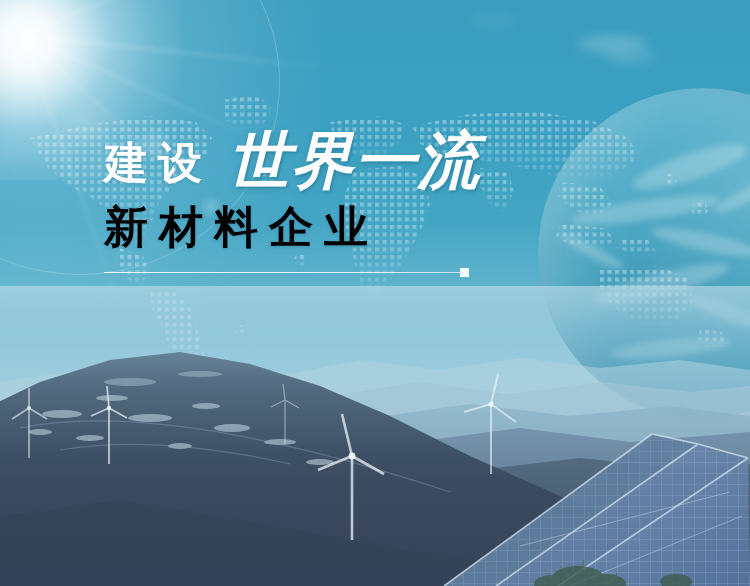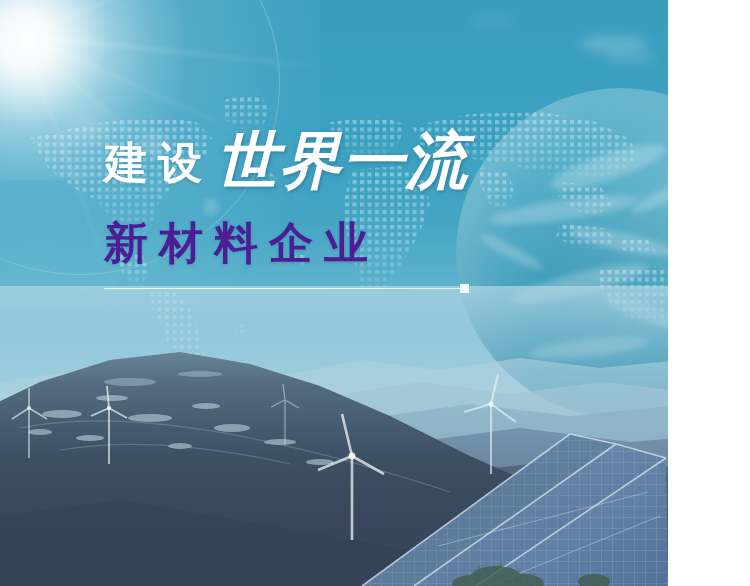--- a/index.html
+++ b/index.html
@@ -5,21 +5,21 @@
 <style>
   html, body {
     margin: 0;
     padding: 0;
     background: #ffffff;
   }
   * { box-sizing: border-box; }
 
   .banner {
     position: relative;
-    width: 668px;
+    width: 750px;
     height: 586px;
     overflow: hidden;
     font-family: "Liberation Sans", sans-serif;
     background: #3b9fc0;
   }
 
   
   .sky {
     position: absolute;
     inset: 0;
@@ -210,32 +210,32 @@
     line-height: 1;
     text-shadow: 0 1px 3px rgba(22,86,116,0.30);
   }
   .hl-emph {
     font-size: 62px;
     font-weight: 900;
     color: #ffffff;
     letter-spacing: 1px;
     line-height: 1;
     font-style: italic;
-    margin-left: 4px;
+    margin-left: 16px;
     position: relative;
     top: 4px;
     text-shadow:
       2px 2px 0 rgba(36,120,152,0.30),
       0 2px 6px rgba(22,86,116,0.28);
   }
   .headline-2 {
-    margin-top: 24px;
+    margin-top: 8px;
     font-size: 44px;
     font-weight: 700;
-    color: #4c1d95;
+    color: #000000;
     letter-spacing: 11px;
     line-height: 1.05;
     text-shadow: 0 1px 3px rgba(22,86,116,0.26);
   }
   .divider {
     position: relative;
     margin-top: 22px;
     width: 364px;
     height: 1px;
     background: linear-gradient(to right,

